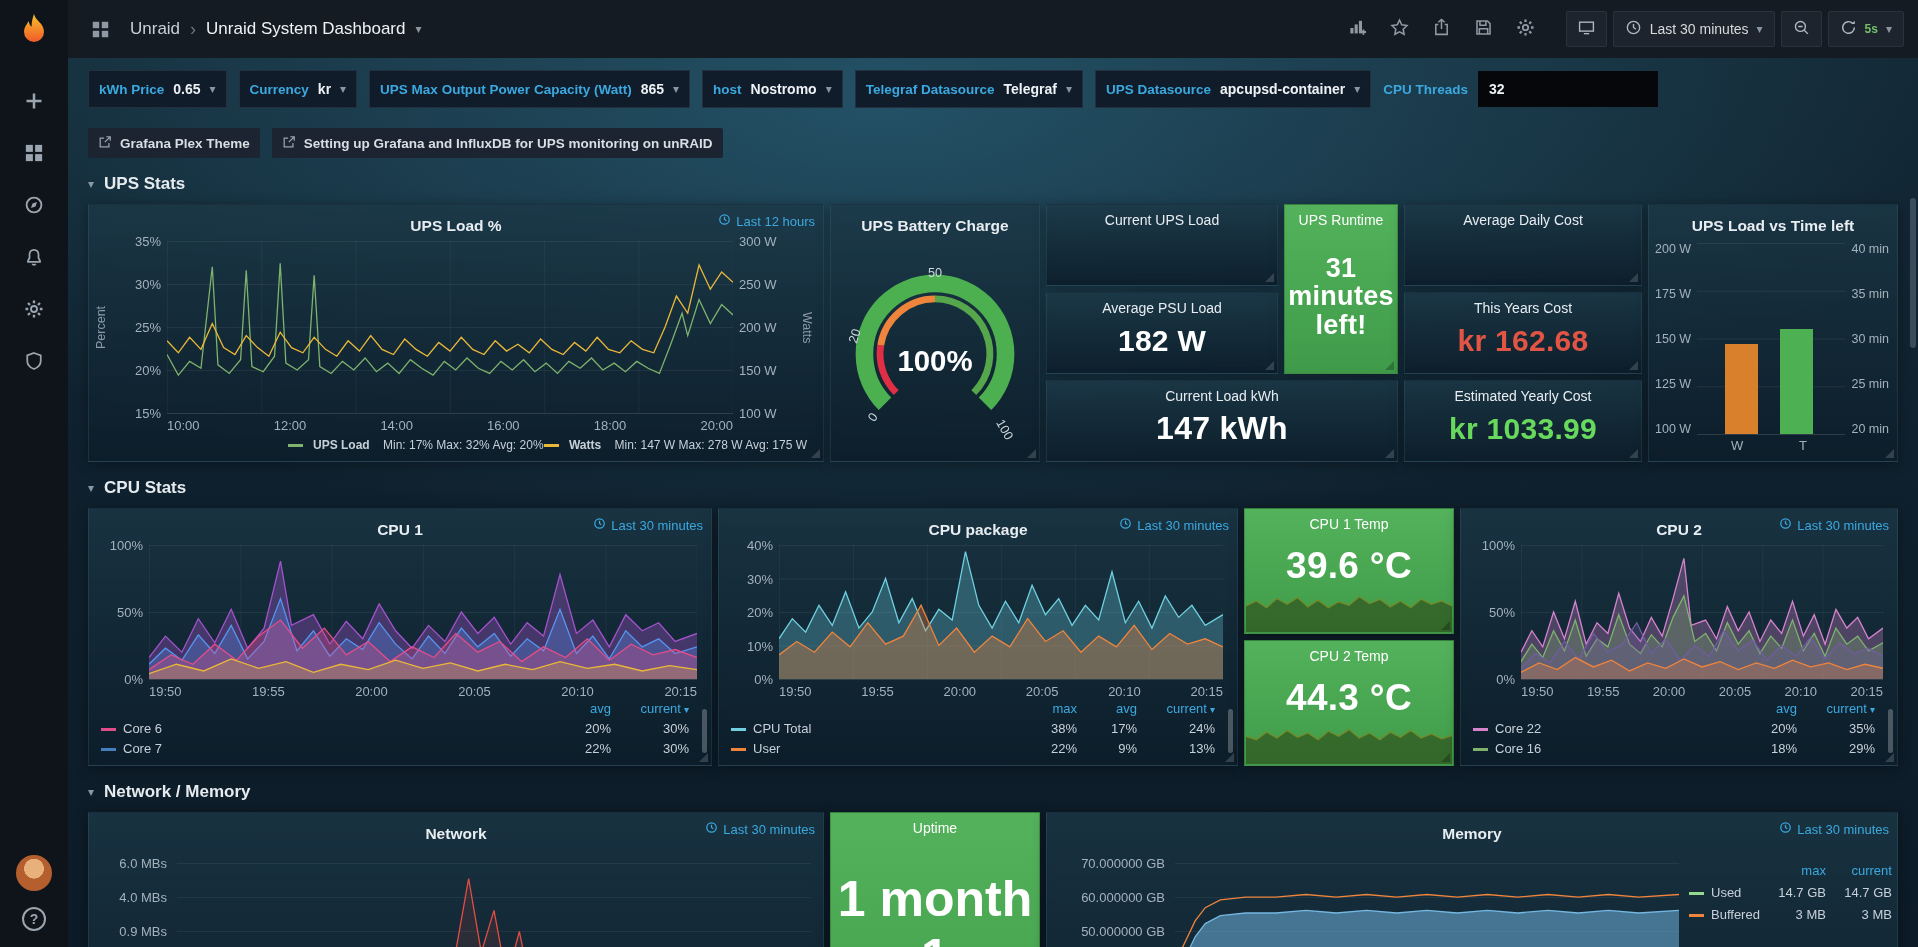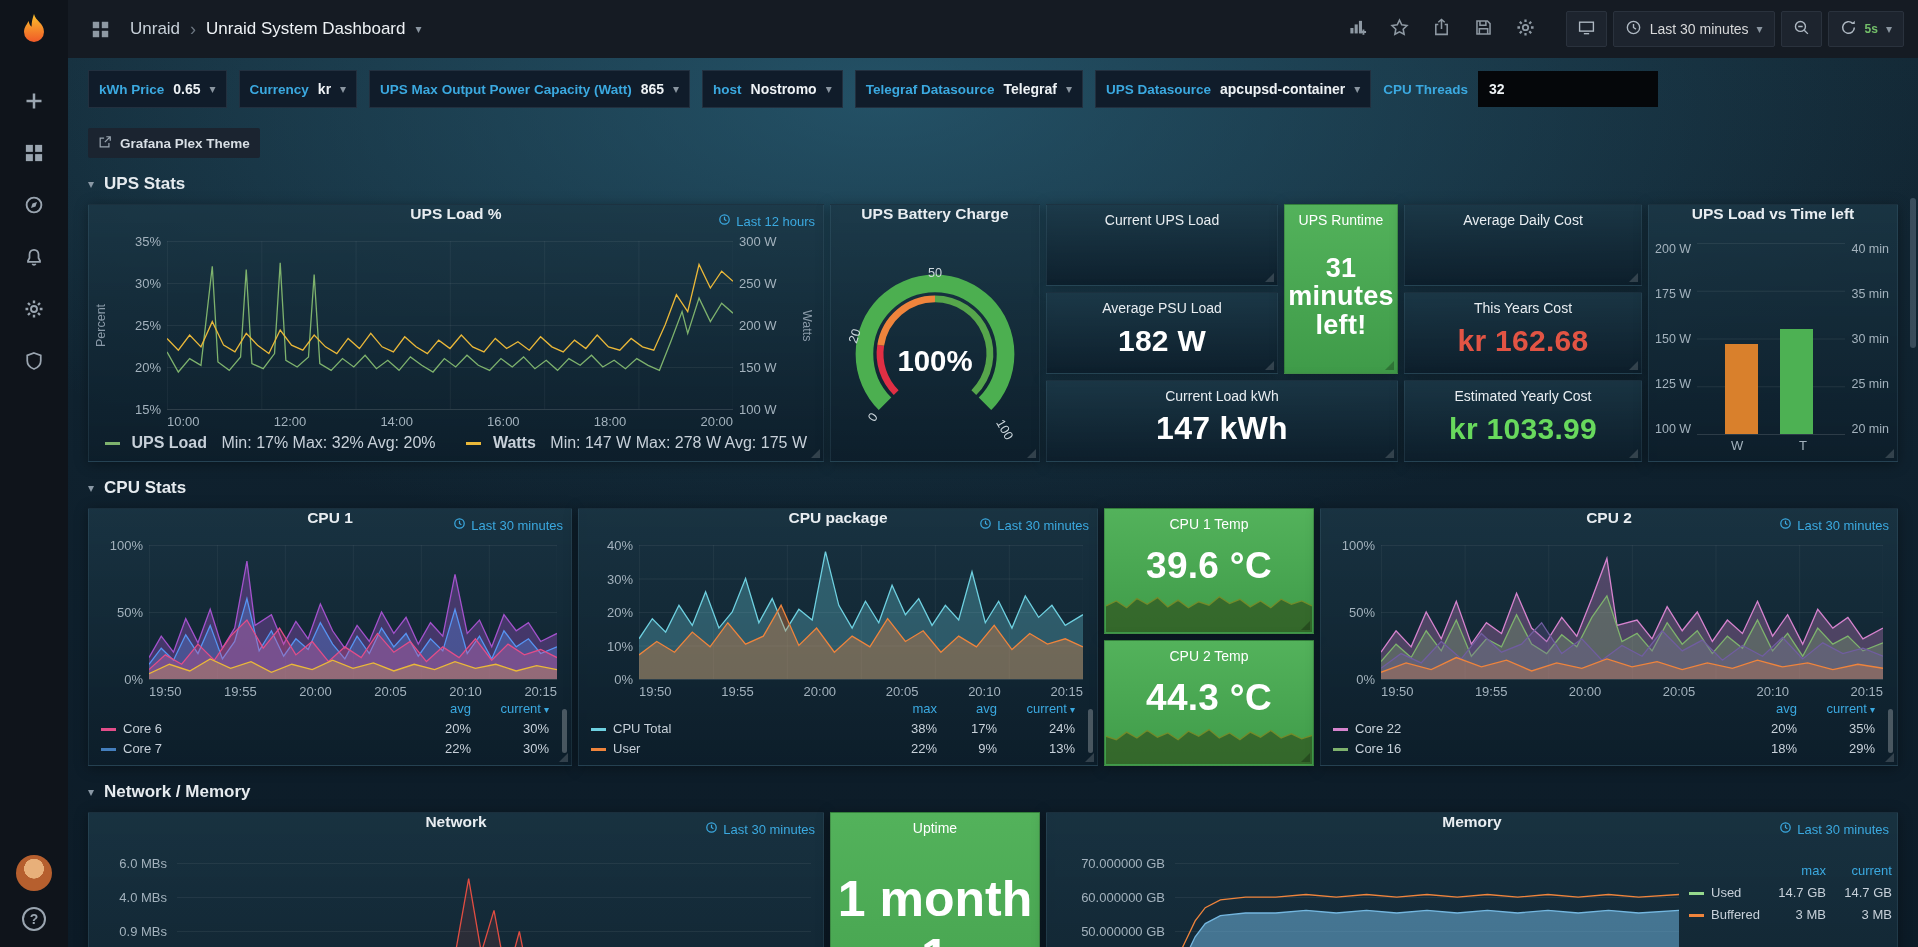--- a/index.html
+++ b/index.html
@@ -50,21 +50,21 @@
 .sec-caret{color:#8a98a5;font-size:12px}
 .sec-title{font-size:17px;font-weight:bold;color:#e6ebef}
 .row{display:flex;gap:6px;align-items:stretch}
 
 .panel{position:relative;display:flex;flex-direction:column;min-width:0;
 background:linear-gradient(180deg, rgba(40,79,97,.48) 0%, rgba(13,31,44,.78) 100%), rgba(8,20,30,.6);
 border:1px solid rgba(134,180,204,.12);box-shadow:0 2px 12px rgba(0,0,0,.35)}
 .panel::after{content:"";position:absolute;right:3px;bottom:3px;border-left:9px solid transparent;border-bottom:9px solid rgba(255,255,255,.16)}
 .panel.green{background:linear-gradient(180deg,#53b25b 0%,#3f9b49 100%);border-color:rgba(0,0,0,.18)}
 .panel.green::after{border-bottom-color:rgba(0,0,0,.25)}
-.panel-hd{height:30px;flex:none;display:flex;align-items:flex-start;justify-content:center;position:relative;cursor:pointer}
+.panel-hd{height:30px;flex:none;display:flex;align-items:flex-end;justify-content:center;position:relative;cursor:pointer}
 .panel-title{font-size:15.5px;font-weight:bold;color:#e8edf1}
 .timebadge{position:absolute;right:8px;top:8px;display:flex;align-items:center;gap:5px;color:#3ba9e0;font-size:13px}
 .timebadge svg{width:13px;height:13px}
 
 .ggrid{display:grid;column-gap:6px;min-height:0;flex:1;padding:6px 8px 0 4px}
 .has-right{grid-template-columns:16px 46px 1fr 54px 16px;grid-template-rows:1fr 19px}
 .no-right{grid-template-columns:50px 1fr;grid-template-rows:1fr 19px;padding-right:14px}
 .ga-ylabL{grid-area:1/1/2/2}.ga-yt{grid-area:1/2/2/3}.ga-plot{grid-area:1/3/2/4}
 .ga-ytr{grid-area:1/4/2/5}.ga-ylabR{grid-area:1/5/2/6}.ga-x{grid-area:2/3/3/4}
 .ga-yt2{grid-area:1/1/2/2}.ga-plot2{grid-area:1/2/2/3}.ga-x2{grid-area:2/2/3/3}
@@ -75,21 +75,21 @@
 .plot{position:relative;border-bottom:1px solid rgba(255,255,255,.13);min-width:0;overflow:hidden}
 .grid{position:absolute;inset:0}
 .g25v{background-image:linear-gradient(rgba(255,255,255,.06) 1px,transparent 1px),linear-gradient(90deg,rgba(255,255,255,.045) 1px,transparent 1px);background-size:100% 25%,16.66% 100%}
 .g50v{background-image:linear-gradient(rgba(255,255,255,.06) 1px,transparent 1px),linear-gradient(90deg,rgba(255,255,255,.045) 1px,transparent 1px);background-size:100% 50%,16.66% 100%}
 .g25{background-image:linear-gradient(rgba(255,255,255,.07) 1px,transparent 1px);background-size:100% 25%}
 .gpx{background-image:linear-gradient(rgba(255,255,255,.06) 1px,transparent 1px);background-size:100% 34px;background-position:0 16px}
 .sparkhost{position:absolute;inset:0}
 .sparkhost svg{width:100%;height:100%;display:block}
 .xticks{display:flex;justify-content:space-between;font-size:13px;color:#a3b2bd;padding-top:4px}
 
-.legend.spread{display:flex;justify-content:space-between;align-items:center;padding:5px 16px 9px;font-size:16px;color:#c7d0d9;flex:none}
+.legend.spread{display:flex;justify-content:flex-end;align-items:center;padding:5px 16px 9px;font-size:12px;color:#c7d0d9;flex:none}
 .sw{display:inline-block;width:15px;height:3px;margin-right:7px;vertical-align:middle}
 .litem{cursor:pointer;white-space:nowrap}
 .lname{margin-right:10px;font-weight:bold}
 .legend-table{display:grid;font-size:13px;color:#c7d0d9;padding:2px 22px 9px 12px;row-gap:5px;align-items:center;flex:none}
 .cols2{grid-template-columns:1fr 66px 78px}
 .cols3{grid-template-columns:1fr 66px 60px 78px}
 .lh{color:#3ba9e0;text-align:right}
 .lh.first{text-align:left}
 .lval{text-align:right}
 .lnamecell{cursor:pointer;white-space:nowrap}
@@ -319,20 +319,27 @@
       </div>
 
       <div class="links-row">
         <span class="linkchip">
           <span><svg viewBox="0 0 16 16">
                 <path d="M12.5 9v4.5h-10v-10H7" fill="none" stroke="currentColor" stroke-width="1.4"></path>
                 <path d="M9.5 2h4.5v4.5M14 2L7.8 8.2" fill="none" stroke="currentColor" stroke-width="1.4"></path>
               </svg></span>
           <span>Grafana Plex Theme</span>
         </span>
+        <span class="linkchip">
+          <span><svg viewBox="0 0 16 16">
+                <path d="M12.5 9v4.5h-10v-10H7" fill="none" stroke="currentColor" stroke-width="1.4"></path>
+                <path d="M9.5 2h4.5v4.5M14 2L7.8 8.2" fill="none" stroke="currentColor" stroke-width="1.4"></path>
+              </svg></span>
+          <span>Setting up Grafana and InfluxDB for UPS monitoring on unRAID</span>
+        </span>
       </div>
 
       <div class="sec-hd">
         <span class="sec-caret">▾</span>
         <span class="sec-title">UPS Stats</span>
       </div>
       <div class="row" style="height:258px">
 
         <div class="panel" style="width:736px">
           <div class="panel-hd">
@@ -477,21 +484,21 @@
           </div>
         </div>
       </div>
 
       <div class="sec-hd">
         <span class="sec-caret">▾</span>
         <span class="sec-title">CPU Stats</span>
       </div>
       <div class="row" style="height:258px">
 
-        <div class="panel" style="width:484px">
+        <div class="panel" style="width:624px">
           <div class="panel-hd">
             <span class="panel-title">CPU 1</span>
             <span class="timebadge">
               <span><svg viewBox="0 0 16 16">
                     <circle cx="8" cy="8" r="5.8" fill="none" stroke="currentColor" stroke-width="1.5"></circle>
                     <path d="M8 4.6V8l2.3 1.5" fill="none" stroke="currentColor" stroke-width="1.5"></path>
                   </svg></span>
               <span>Last 30 minutes</span>
             </span>
           </div>

